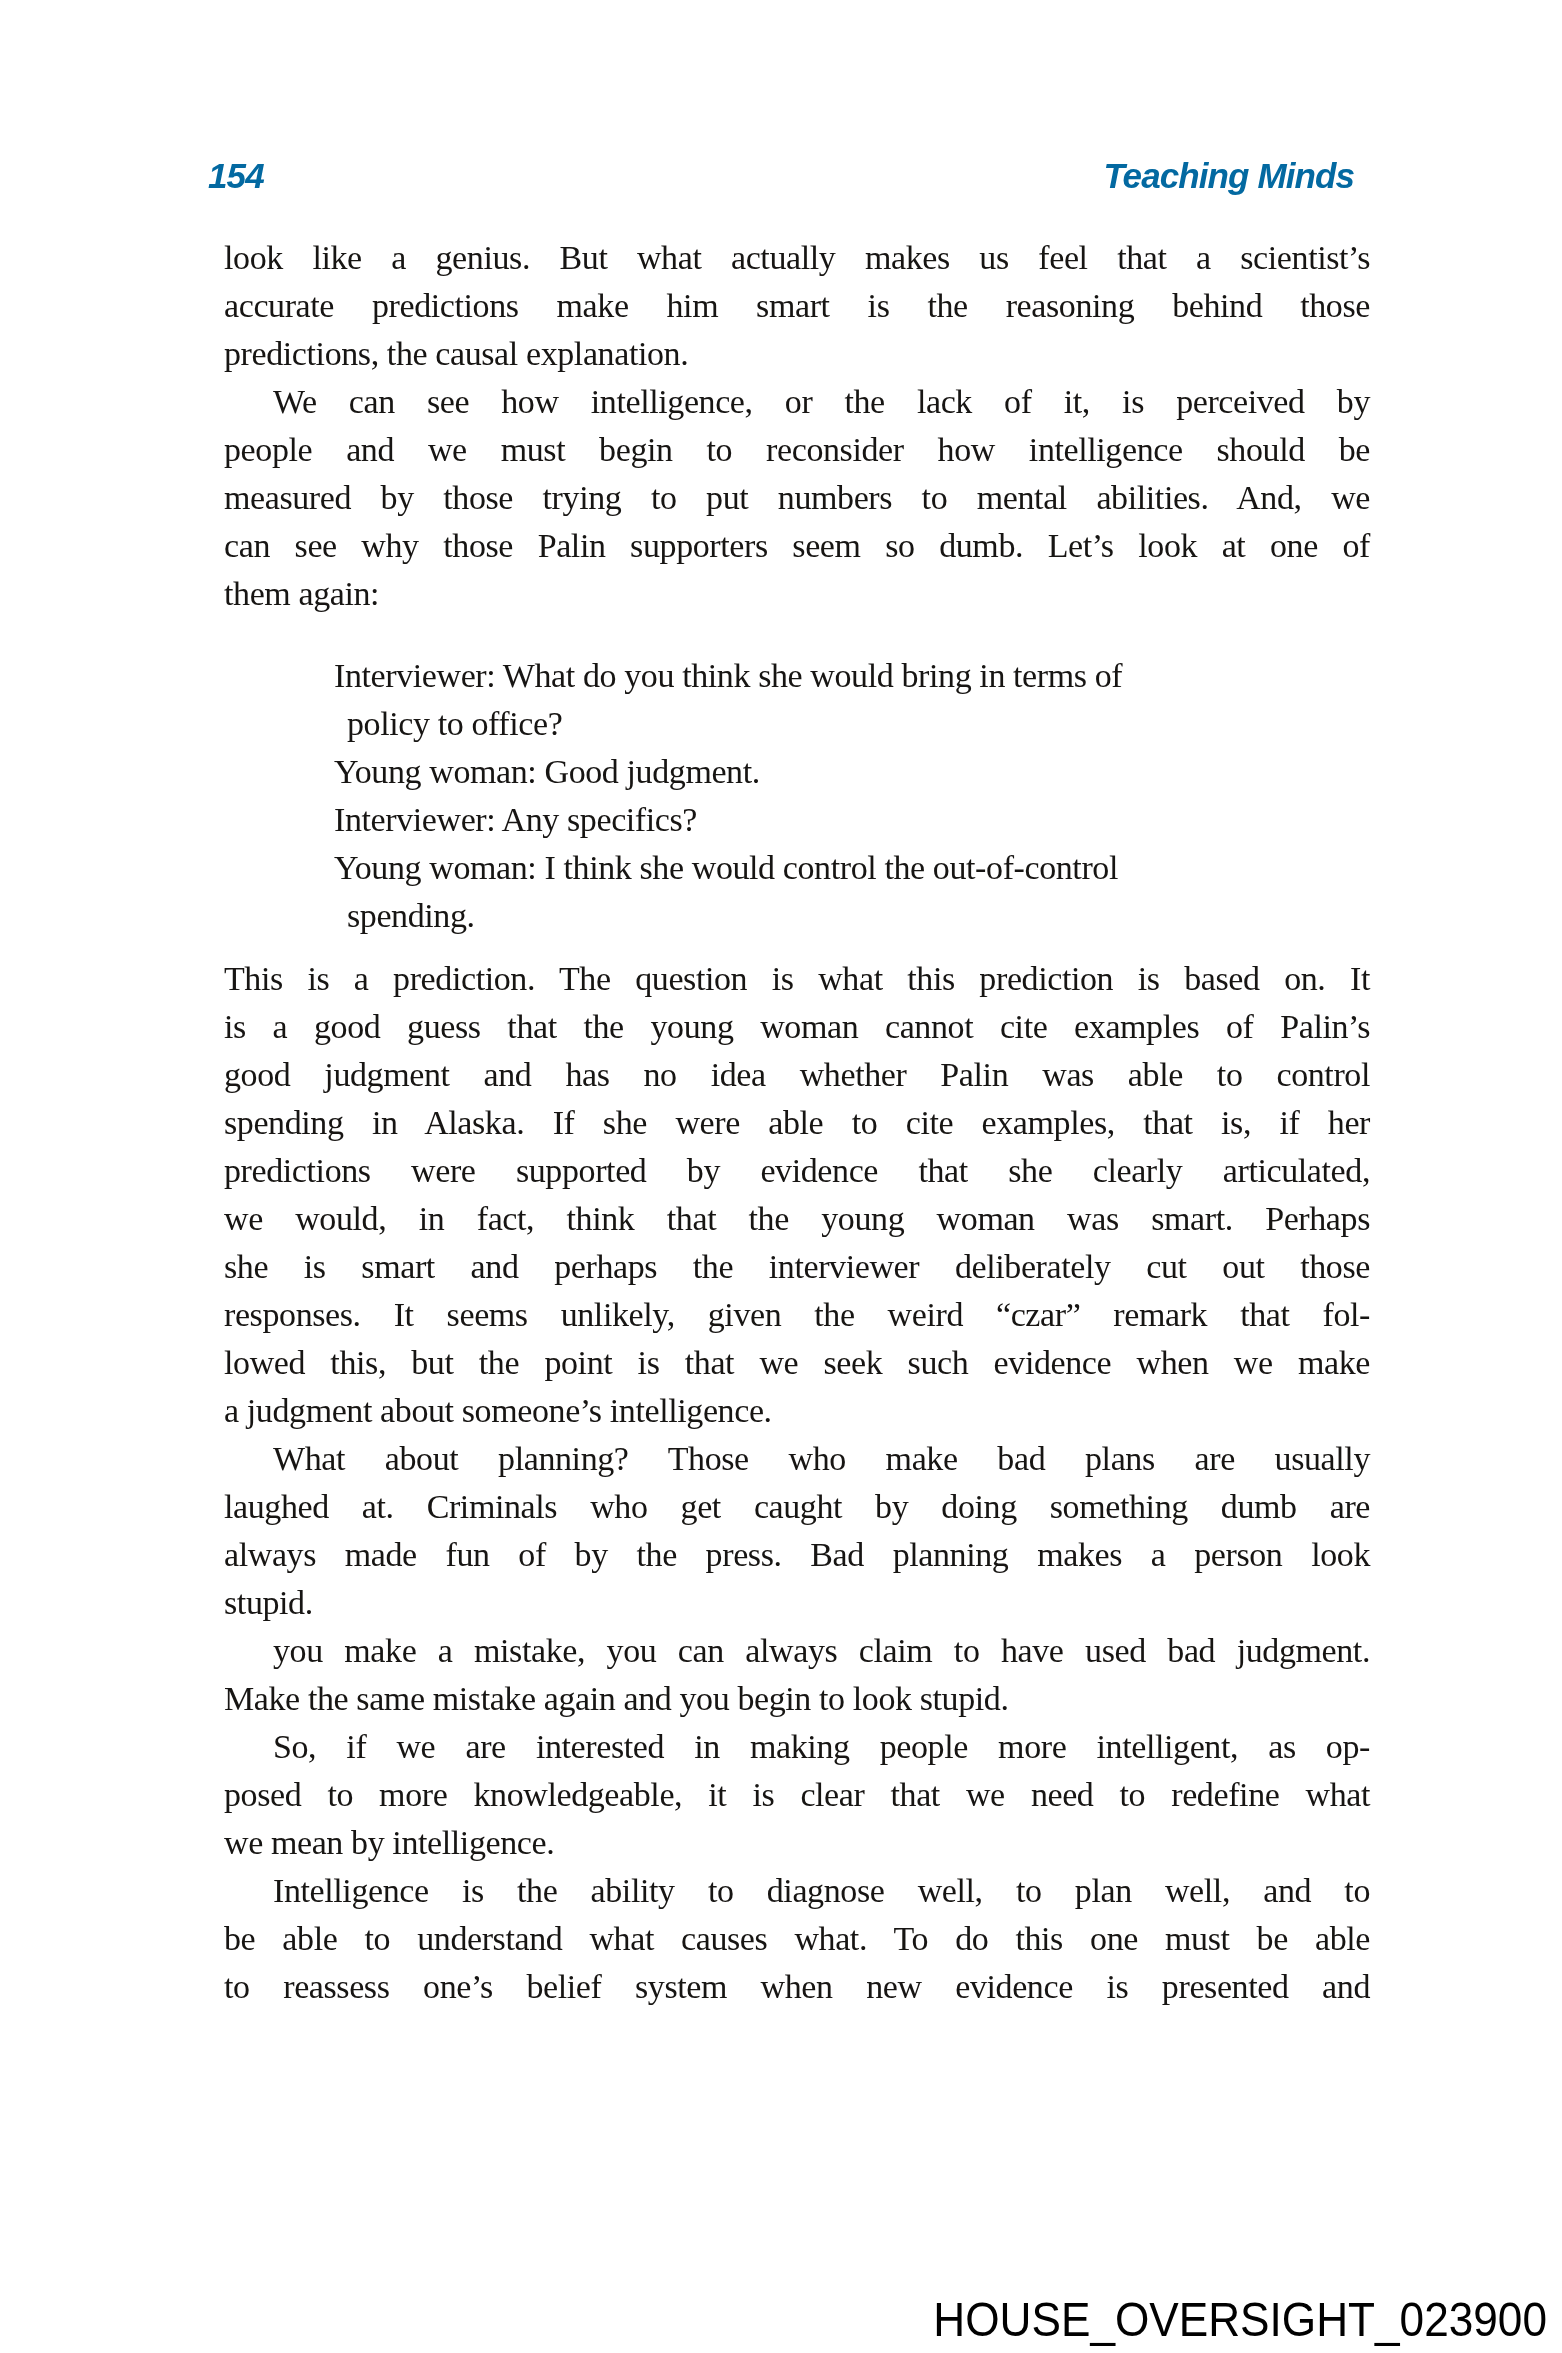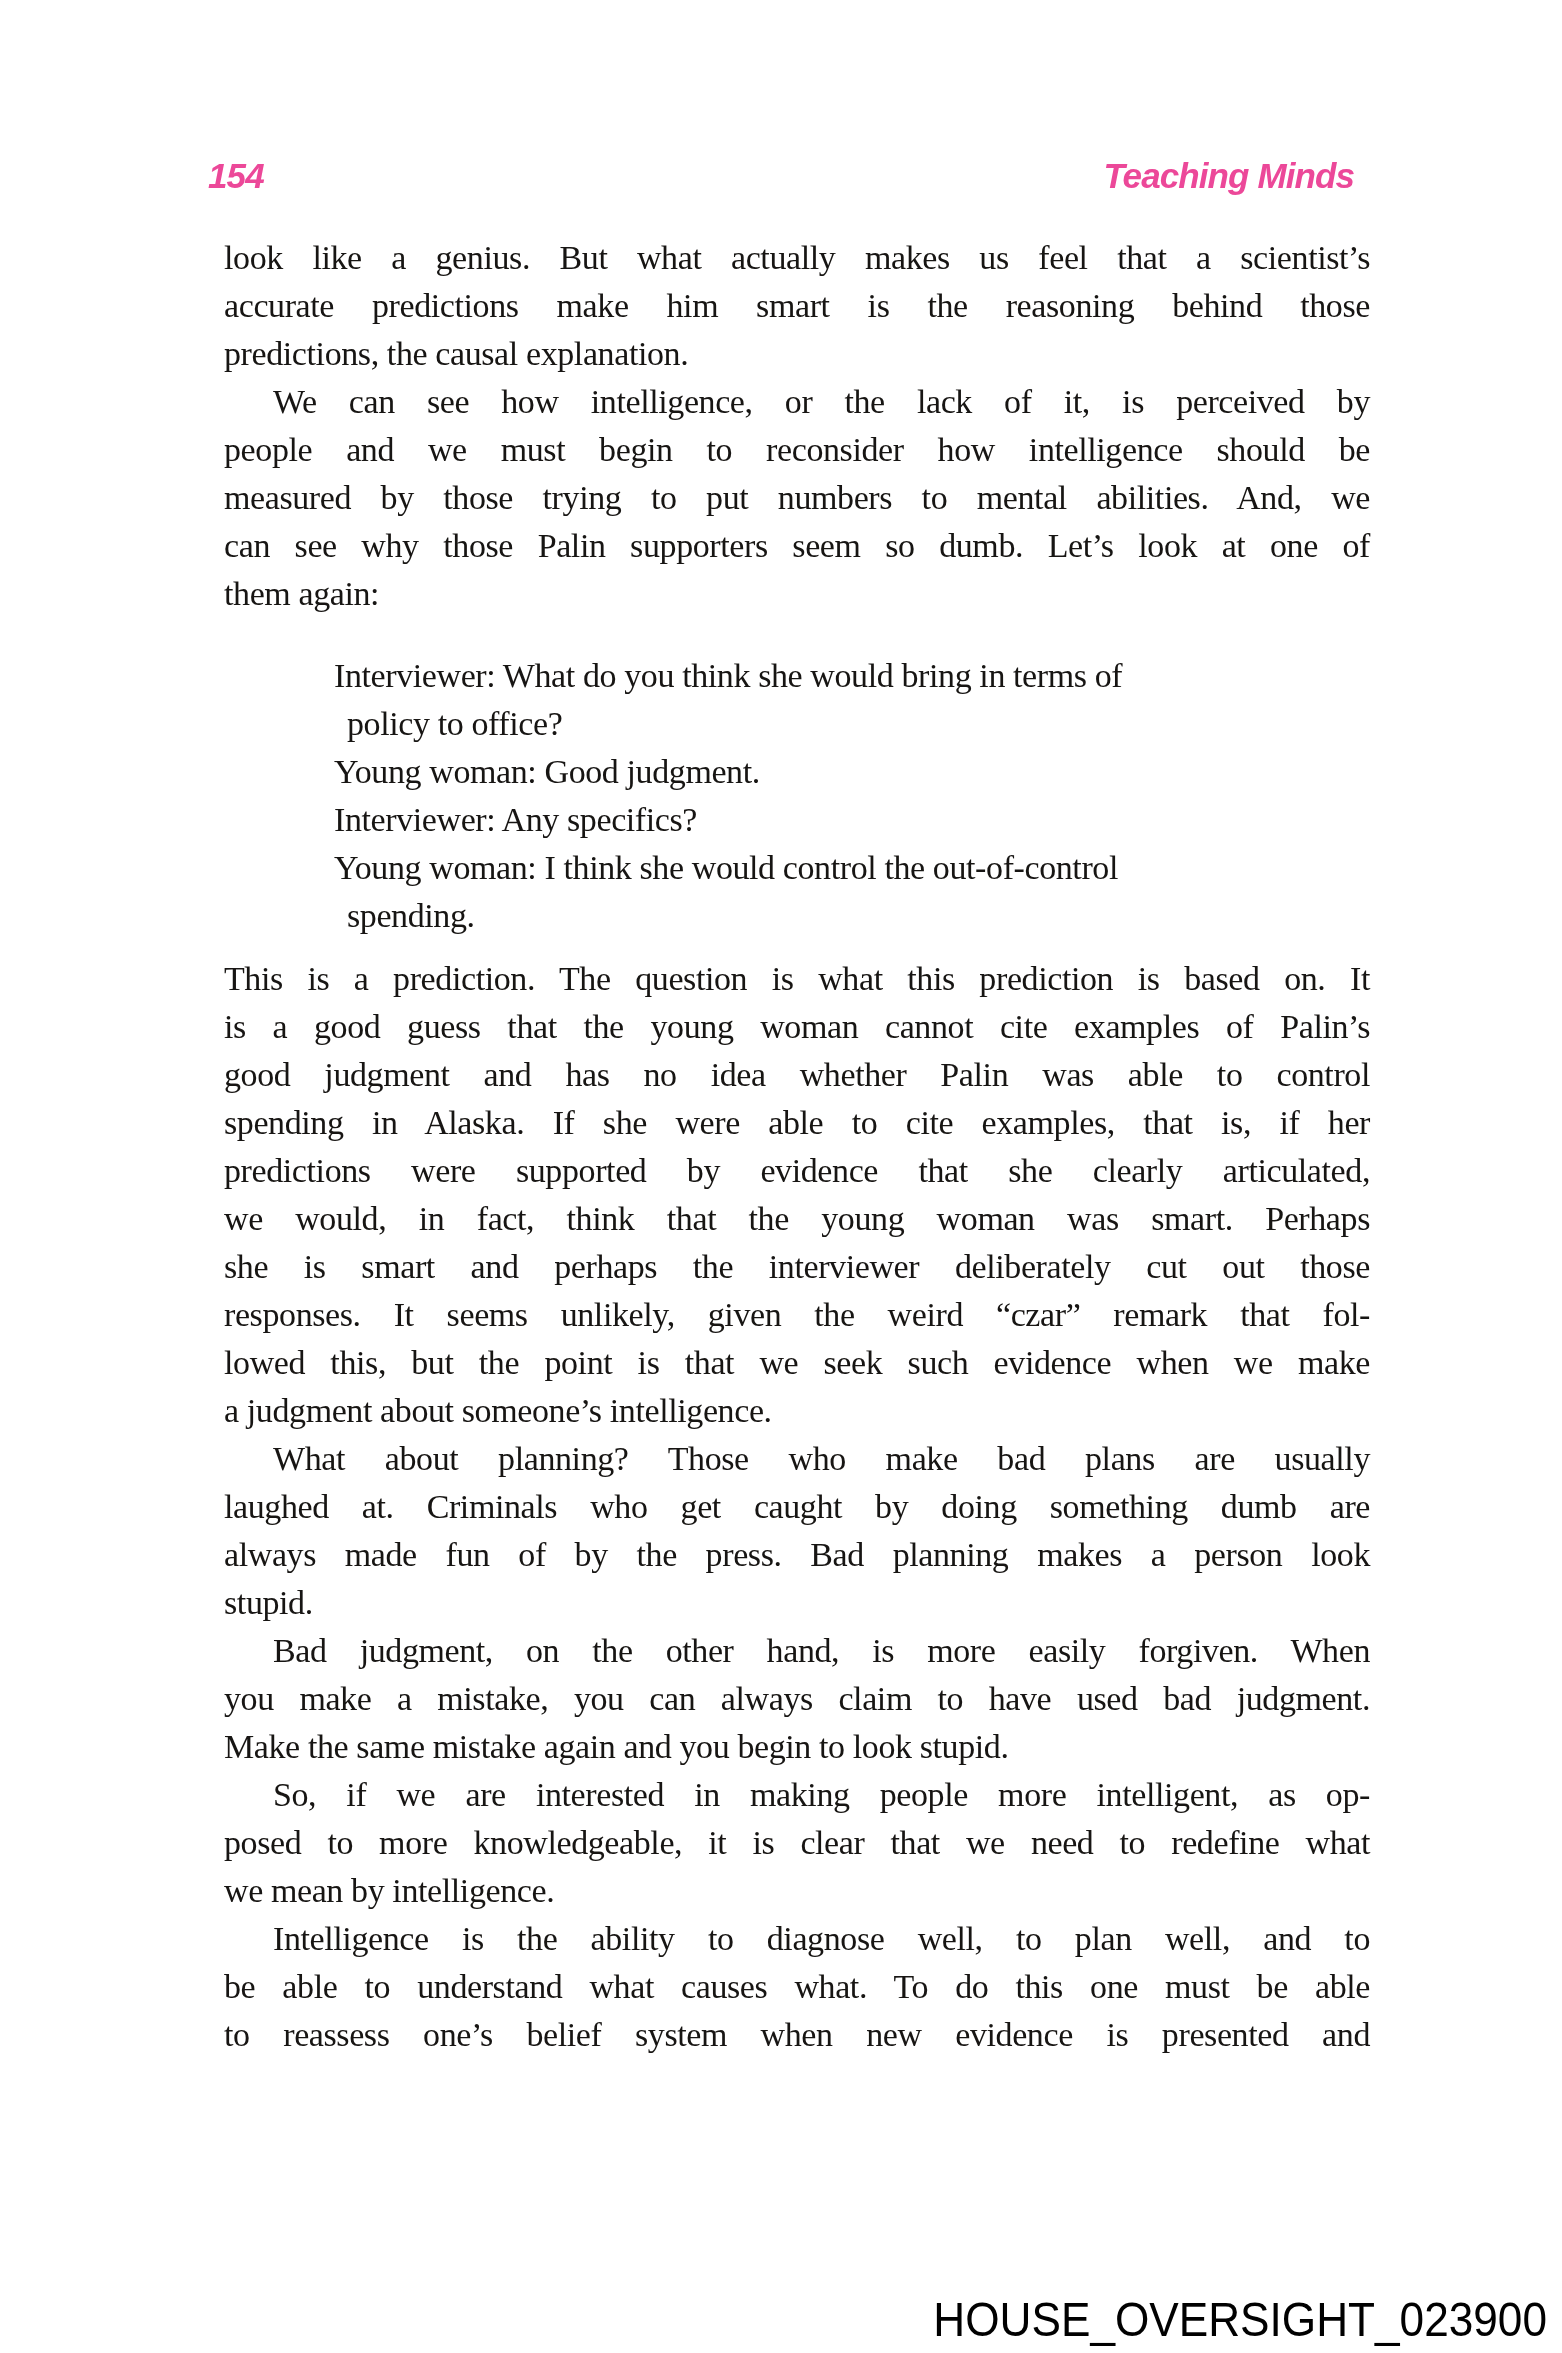--- a/index.html
+++ b/index.html
@@ -22,21 +22,21 @@
     left: 208px;
     right: 208px;
     display: flex;
     justify-content: space-between;
     align-items: baseline;
     font-family: "Liberation Sans", sans-serif;
     font-weight: 700;
     font-style: italic;
     font-size: 35px;
     letter-spacing: -0.9px;
-    color: #ec4899;
+    color: #0369a1;
   }
   .body-text {
     position: absolute;
     top: 234px;
     left: 224px;
     width: 1146px;
     font-size: 34px;
     line-height: 48px;
     letter-spacing: -0.4px;
   }
@@ -119,21 +119,20 @@
         <div class="line">lowed this, but the point is that we seek such evidence when we make</div>
         <div class="line noj">a judgment about someone’s intelligence.</div>
       </div>
       <div class="para indented">
         <div class="line">What about planning? Those who make bad plans are usually</div>
         <div class="line">laughed at. Criminals who get caught by doing something dumb are</div>
         <div class="line">always made fun of by the press. Bad planning makes a person look</div>
         <div class="line noj">stupid.</div>
       </div>
       <div class="para indented">
-        <div class="line">Bad judgment, on the other hand, is more easily forgiven. When</div>
         <div class="line">you make a mistake, you can always claim to have used bad judgment.</div>
         <div class="line noj">Make the same mistake again and you begin to look stupid.</div>
       </div>
       <div class="para indented">
         <div class="line">So, if we are interested in making people more intelligent, as op-</div>
         <div class="line">posed to more knowledgeable, it is clear that we need to redefine what</div>
         <div class="line noj">we mean by intelligence.</div>
       </div>
       <div class="para indented">
         <div class="line">Intelligence is the ability to diagnose well, to plan well, and to</div>

